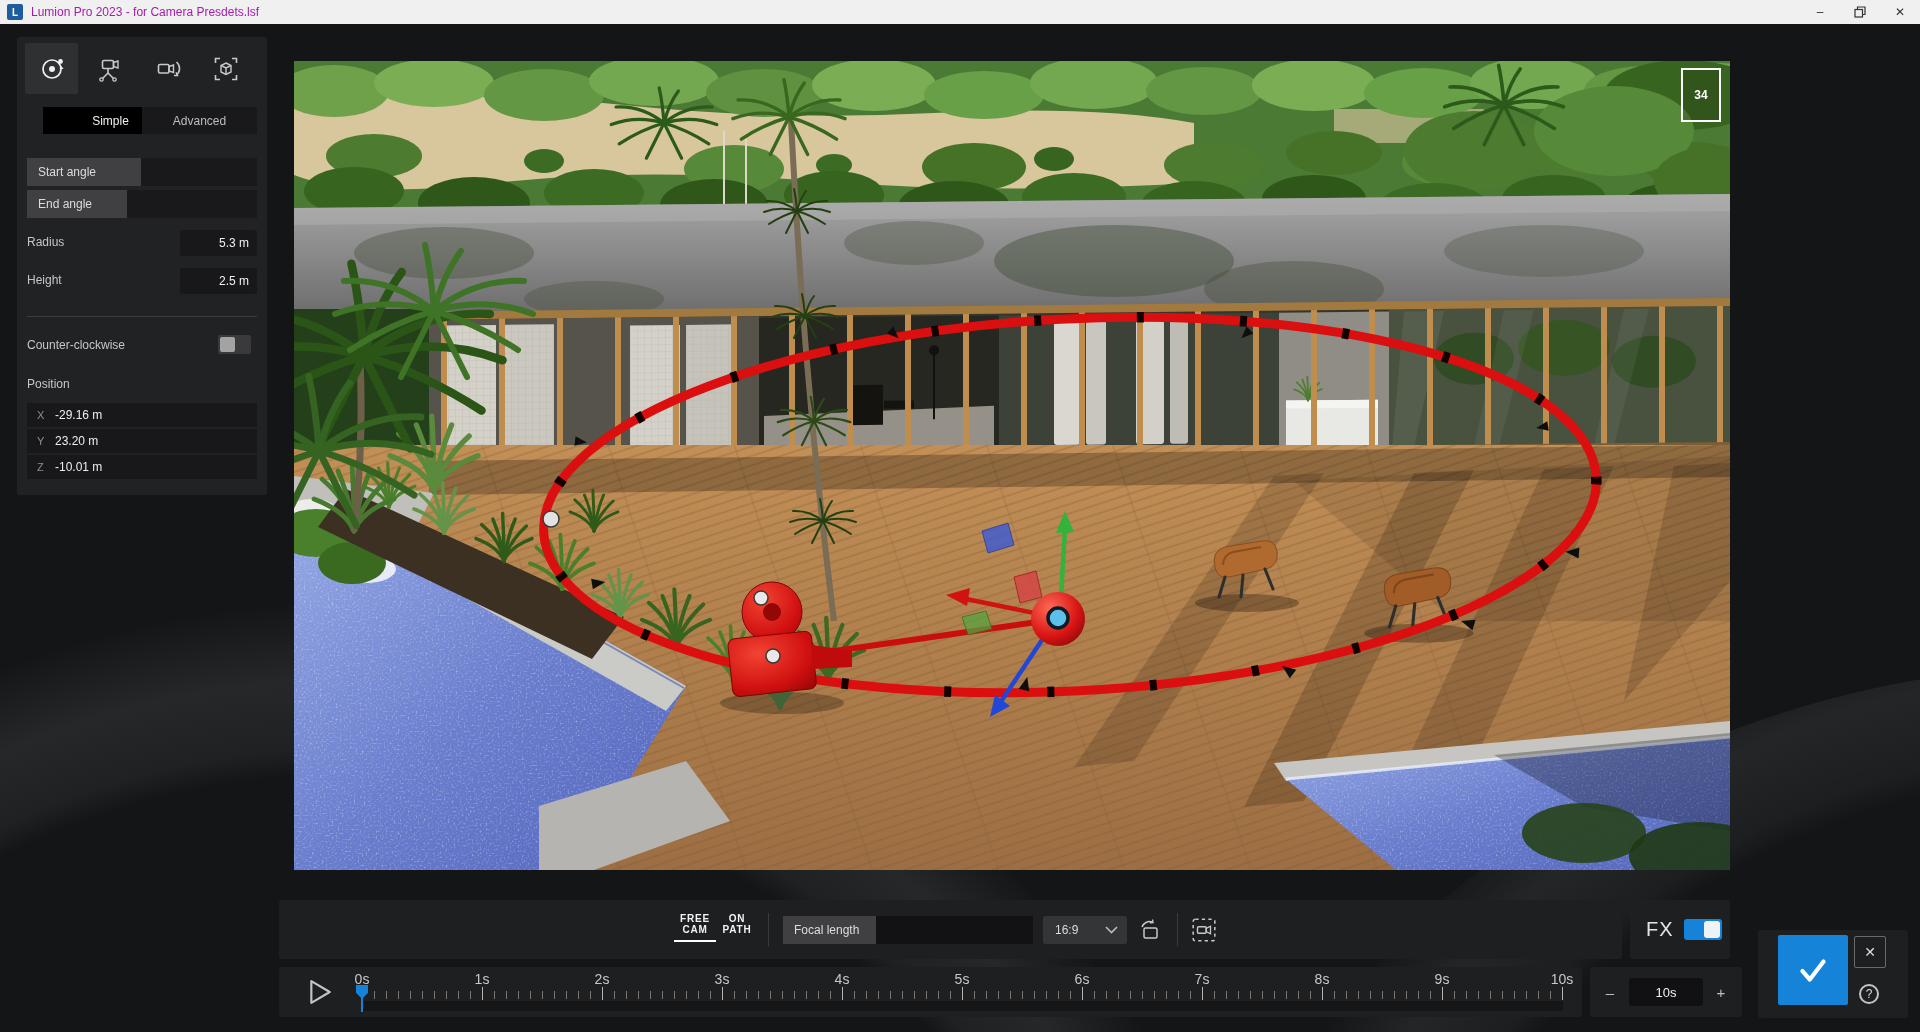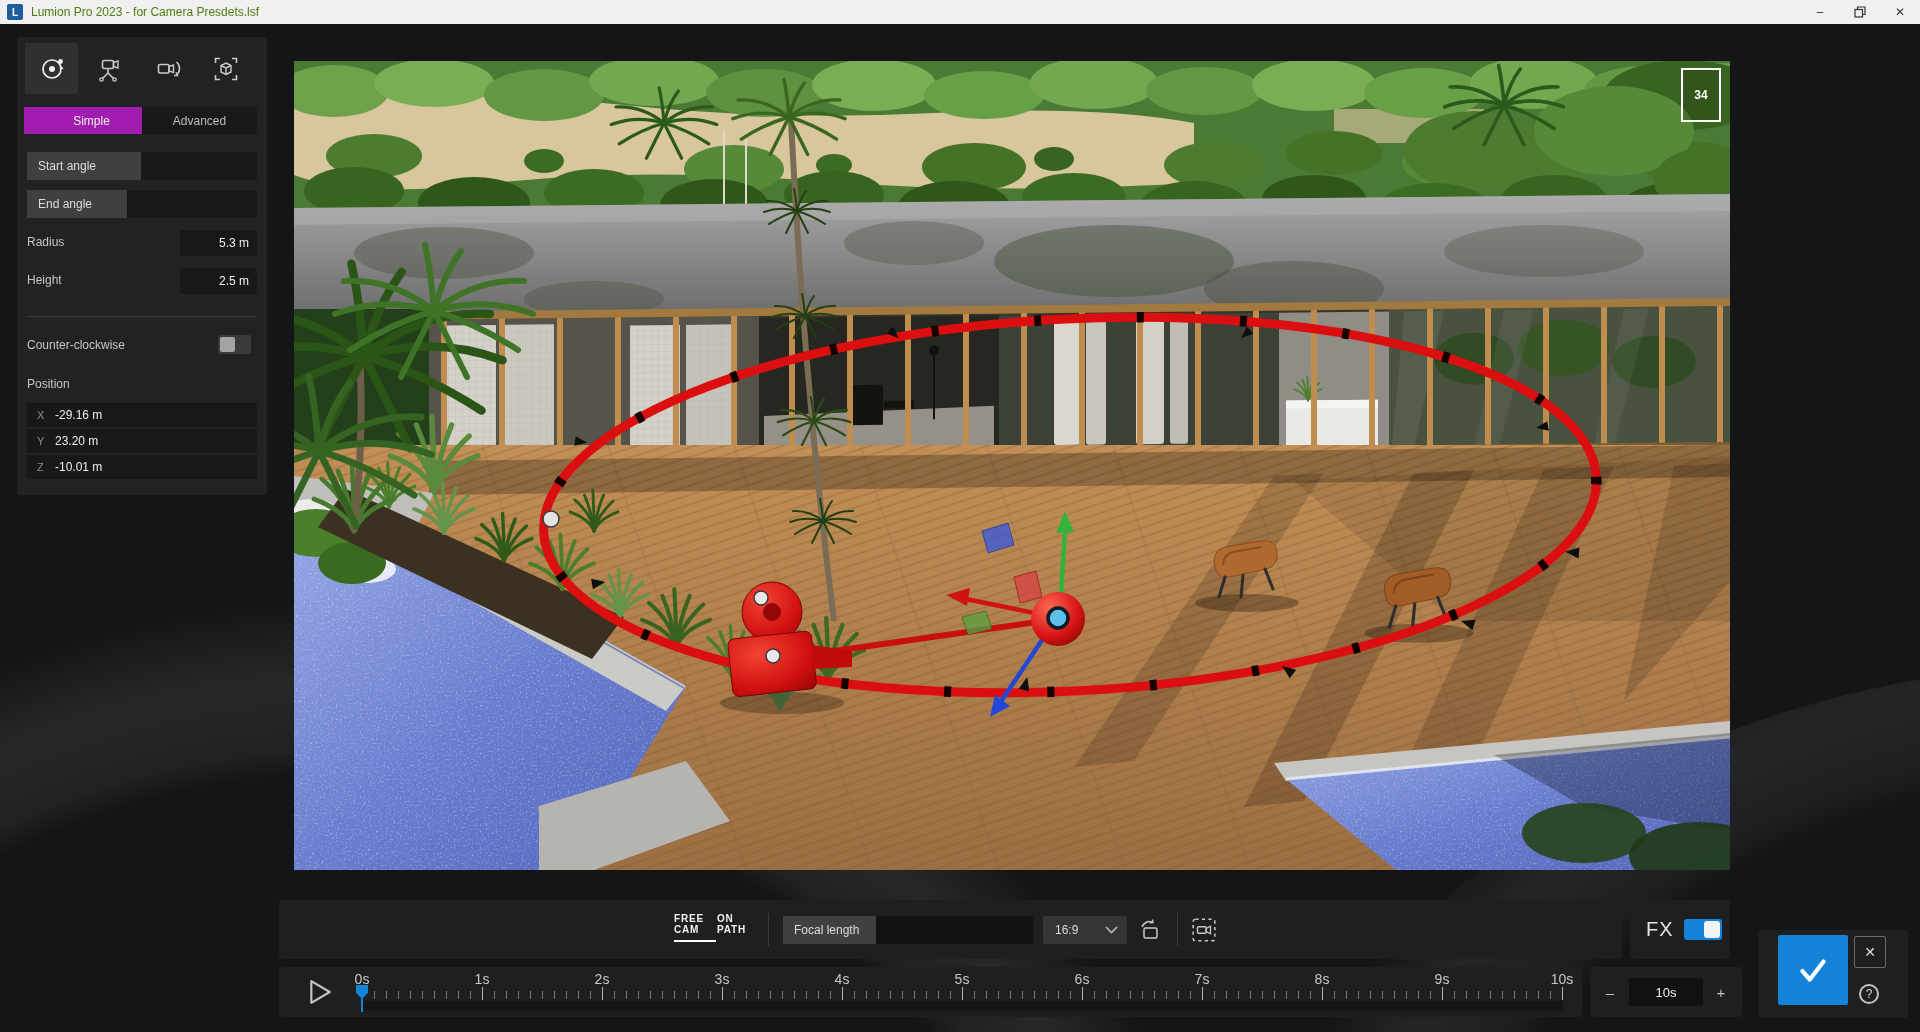--- a/index.html
+++ b/index.html
@@ -4,21 +4,21 @@
 <style>
   html,body{margin:0;padding:0;background:#0c0c0c;}
   body{width:1920px;height:1032px;overflow:hidden;position:relative;
        font-family:"Liberation Sans",sans-serif;-webkit-font-smoothing:antialiased;}
 
   
   .titlebar{position:absolute;left:0;top:0;width:1920px;height:24px;background:#f0f0f0;
             display:flex;align-items:center;z-index:50;}
   .app-logo{width:16px;height:16px;margin-left:7px;background:#1f5c9e;border-radius:2px;
             color:#fff;font-size:10px;font-weight:bold;display:flex;align-items:center;justify-content:center;}
-  .app-title{margin-left:8px;font-size:12px;color:#4d7c0f;}
+  .app-title{margin-left:8px;font-size:12px;color:#a21caf;}
   .win-controls{margin-left:auto;display:flex;height:24px;}
   .win-btn{width:40px;height:24px;display:flex;align-items:center;justify-content:center;
            color:#333;font-size:12px;cursor:default;}
 
   
   .app-bg{position:absolute;left:0;top:24px;width:1920px;height:1008px;background:#141516;overflow:hidden;}
   .sweep{position:absolute;border-radius:50%;pointer-events:none;}
 
   
   .panel{position:absolute;left:17px;top:37px;width:250px;height:458px;background:#212224;
@@ -43,21 +43,21 @@
 
   
   .viewport{position:absolute;left:294px;top:61px;width:1436px;height:809px;background:#2b2b2b;z-index:10;}
   .photo-badge{position:absolute;top:7px;right:9px;min-width:30px;height:18px;border:2px solid #fff;
                background:rgba(30,40,20,.25);color:#fff;font-size:12px;font-weight:bold;
                display:flex;align-items:center;justify-content:center;padding:16px 3px;}
 
   
   .toolbar{position:absolute;left:279px;top:900px;width:1343px;height:59px;background:#1e1f20;border-radius:3px;z-index:20;}
   .camlbl{position:absolute;top:13px;color:#f2f2f2;font-size:10px;font-weight:bold;letter-spacing:.8px;
-          line-height:11px;white-space:pre;}
+          line-height:11px;text-align:center;white-space:pre;}
   .cam-underline{position:absolute;top:40px;height:2px;background:#fff;}
   .vdiv{position:absolute;top:13px;width:1px;height:33px;background:#3a3b3c;}
   .focal-btn{position:absolute;left:504px;top:16px;width:93px;height:28px;background:#404042;color:#dddddd;
              font-size:12px;display:flex;align-items:center;padding-left:11px;box-sizing:border-box;}
   .focal-input{position:absolute;left:597px;top:16px;width:157px;height:28px;background:#121214;}
   .aspect-dd{position:absolute;left:764px;top:16px;width:84px;height:28px;background:#343537;border-radius:2px;
              color:#dcdcdc;font-size:12px;display:flex;align-items:center;padding-left:12px;box-sizing:border-box;}
   .icon-btn{position:absolute;top:16px;width:30px;height:28px;display:flex;align-items:center;justify-content:center;}
 
   .fx-panel{position:absolute;left:1630px;top:900px;width:100px;height:59px;background:#1e1f20;border-radius:3px;
@@ -147,24 +147,24 @@
     </svg>
   </div>
   <div class="tab" style="left:182px;">
     <svg width="30" height="30" viewBox="0 0 30 30">
       <path d="M9,4.5 H4.5 V9 M21,4.5 H25.5 V9 M9,25.5 H4.5 V21 M21,25.5 H25.5 V21" fill="none" stroke="#c9c9c9" stroke-width="1.6"></path>
       <polygon points="15,9 20,11.5 20,18 15,20.5 10,18 10,11.5" fill="none" stroke="#c9c9c9" stroke-width="1.4"></polygon>
       <path d="M10,11.5 L15,14 L20,11.5 M15,14 L15,20.5" fill="none" stroke="#c9c9c9" stroke-width="1.4"></path>
     </svg>
   </div>
 
-  <div class="mode-btn" style="left:7px;width:135px;background:#a21caf;color:#f0f0f0;">Simple</div>
+  <div class="mode-btn" style="left:26px;width:135px;background:#000000;color:#f0f0f0;">Simple</div>
   <div class="mode-btn" style="left:125px;width:115px;background:#19191b;color:#bdbdbd;">Advanced</div>
 
-  <div class="row-btn" style="top:115px;">
+  <div class="row-btn" style="top:121px;">
     <div class="grab" style="width:114px;">Start angle</div>
   </div>
   <div class="row-btn" style="top:153px;">
     <div class="grab" style="width:100px;">End angle</div>
   </div>
 
   <div class="plabel" style="top:198px;">Radius</div>
   <div class="pfield" style="top:193px;">5.3 m</div>
   <div class="plabel" style="top:236px;">Height</div>
   <div class="pfield" style="top:231px;">2.5 m</div>

